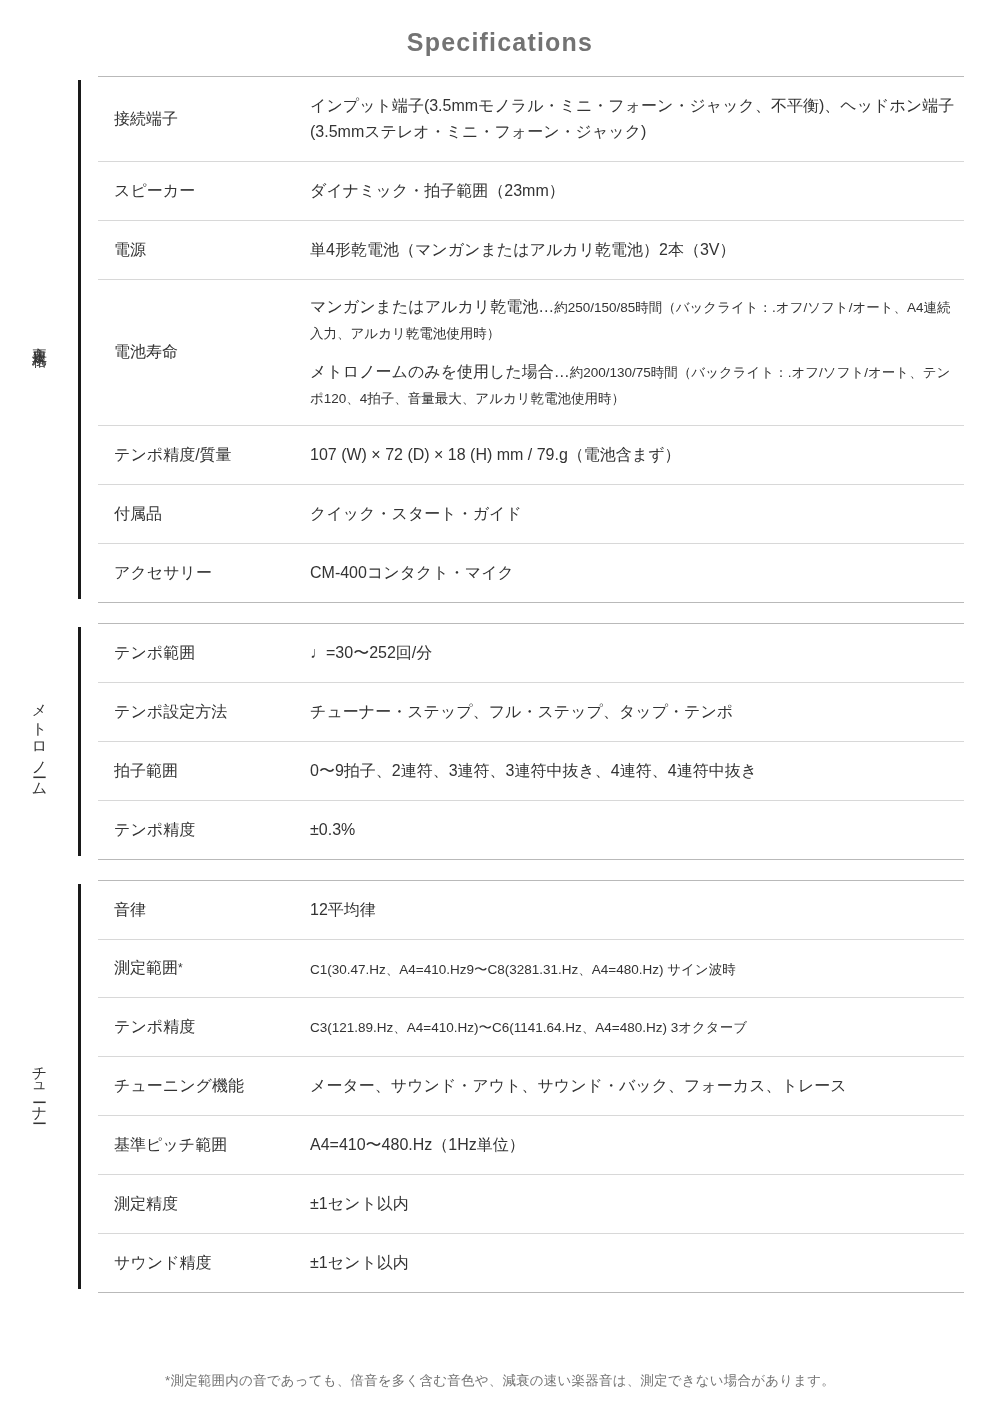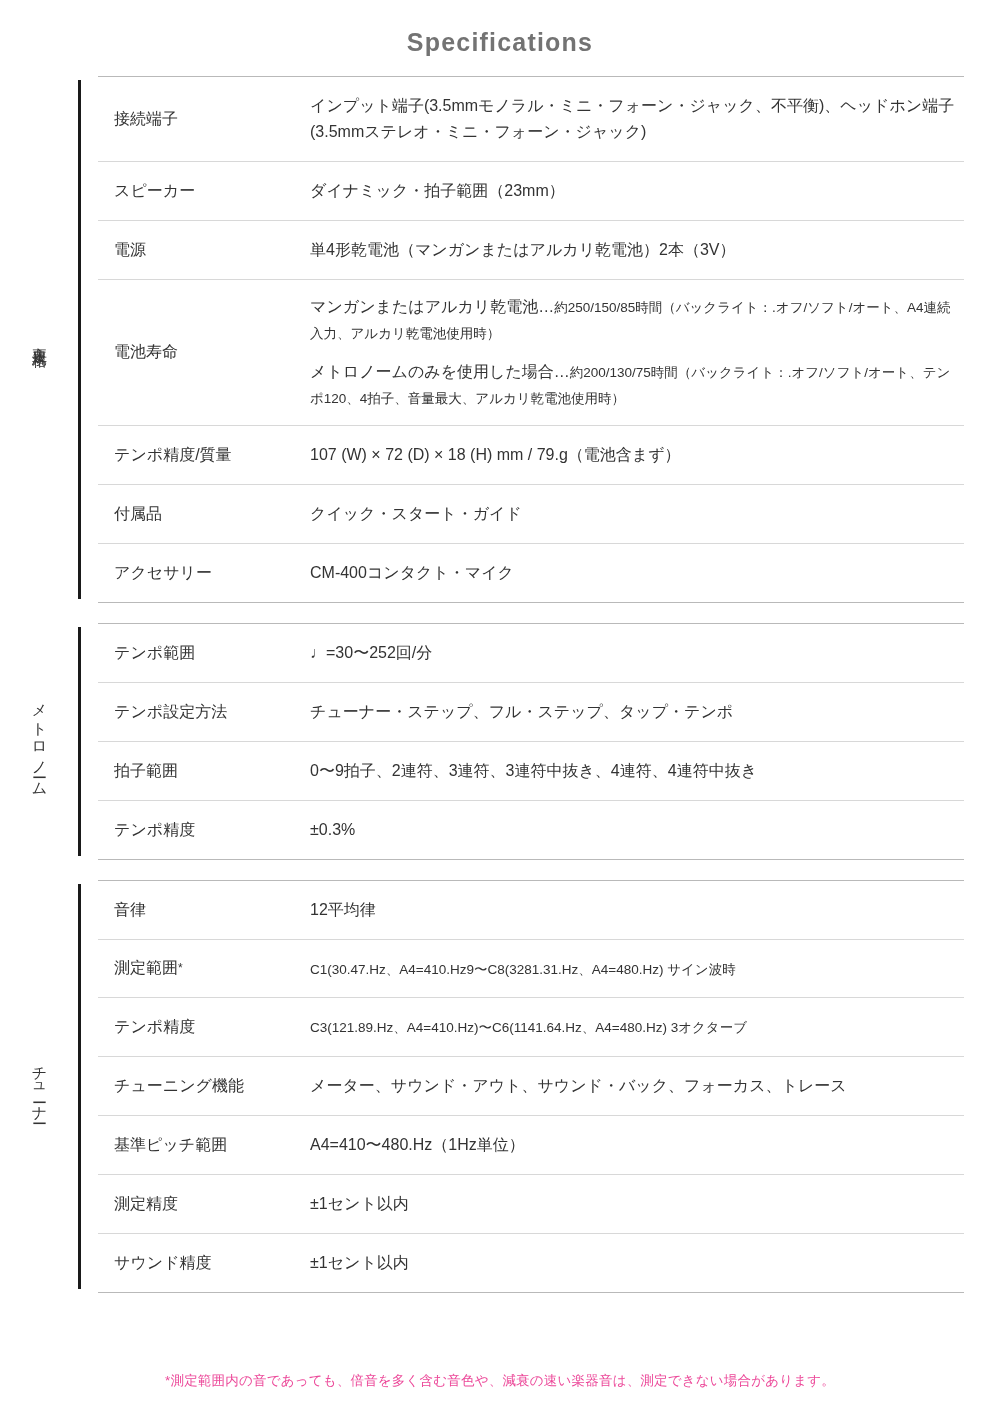--- a/index.html
+++ b/index.html
@@ -129,21 +129,21 @@
     line-height: 0;
   }
 
   .footnote {
     position: absolute;
     left: 0;
     top: 1372px;
     width: 1000px;
     text-align: center;
     font-size: 13.5px;
-    color: #ec4899;
+    color: #737373;
     letter-spacing: 0.2px;
   }
 </style>
 </head>
 <body>
 
 <h1 class="page-title">Specifications</h1>
 
 <div class="spec-area">
     <div class="spec-group">

